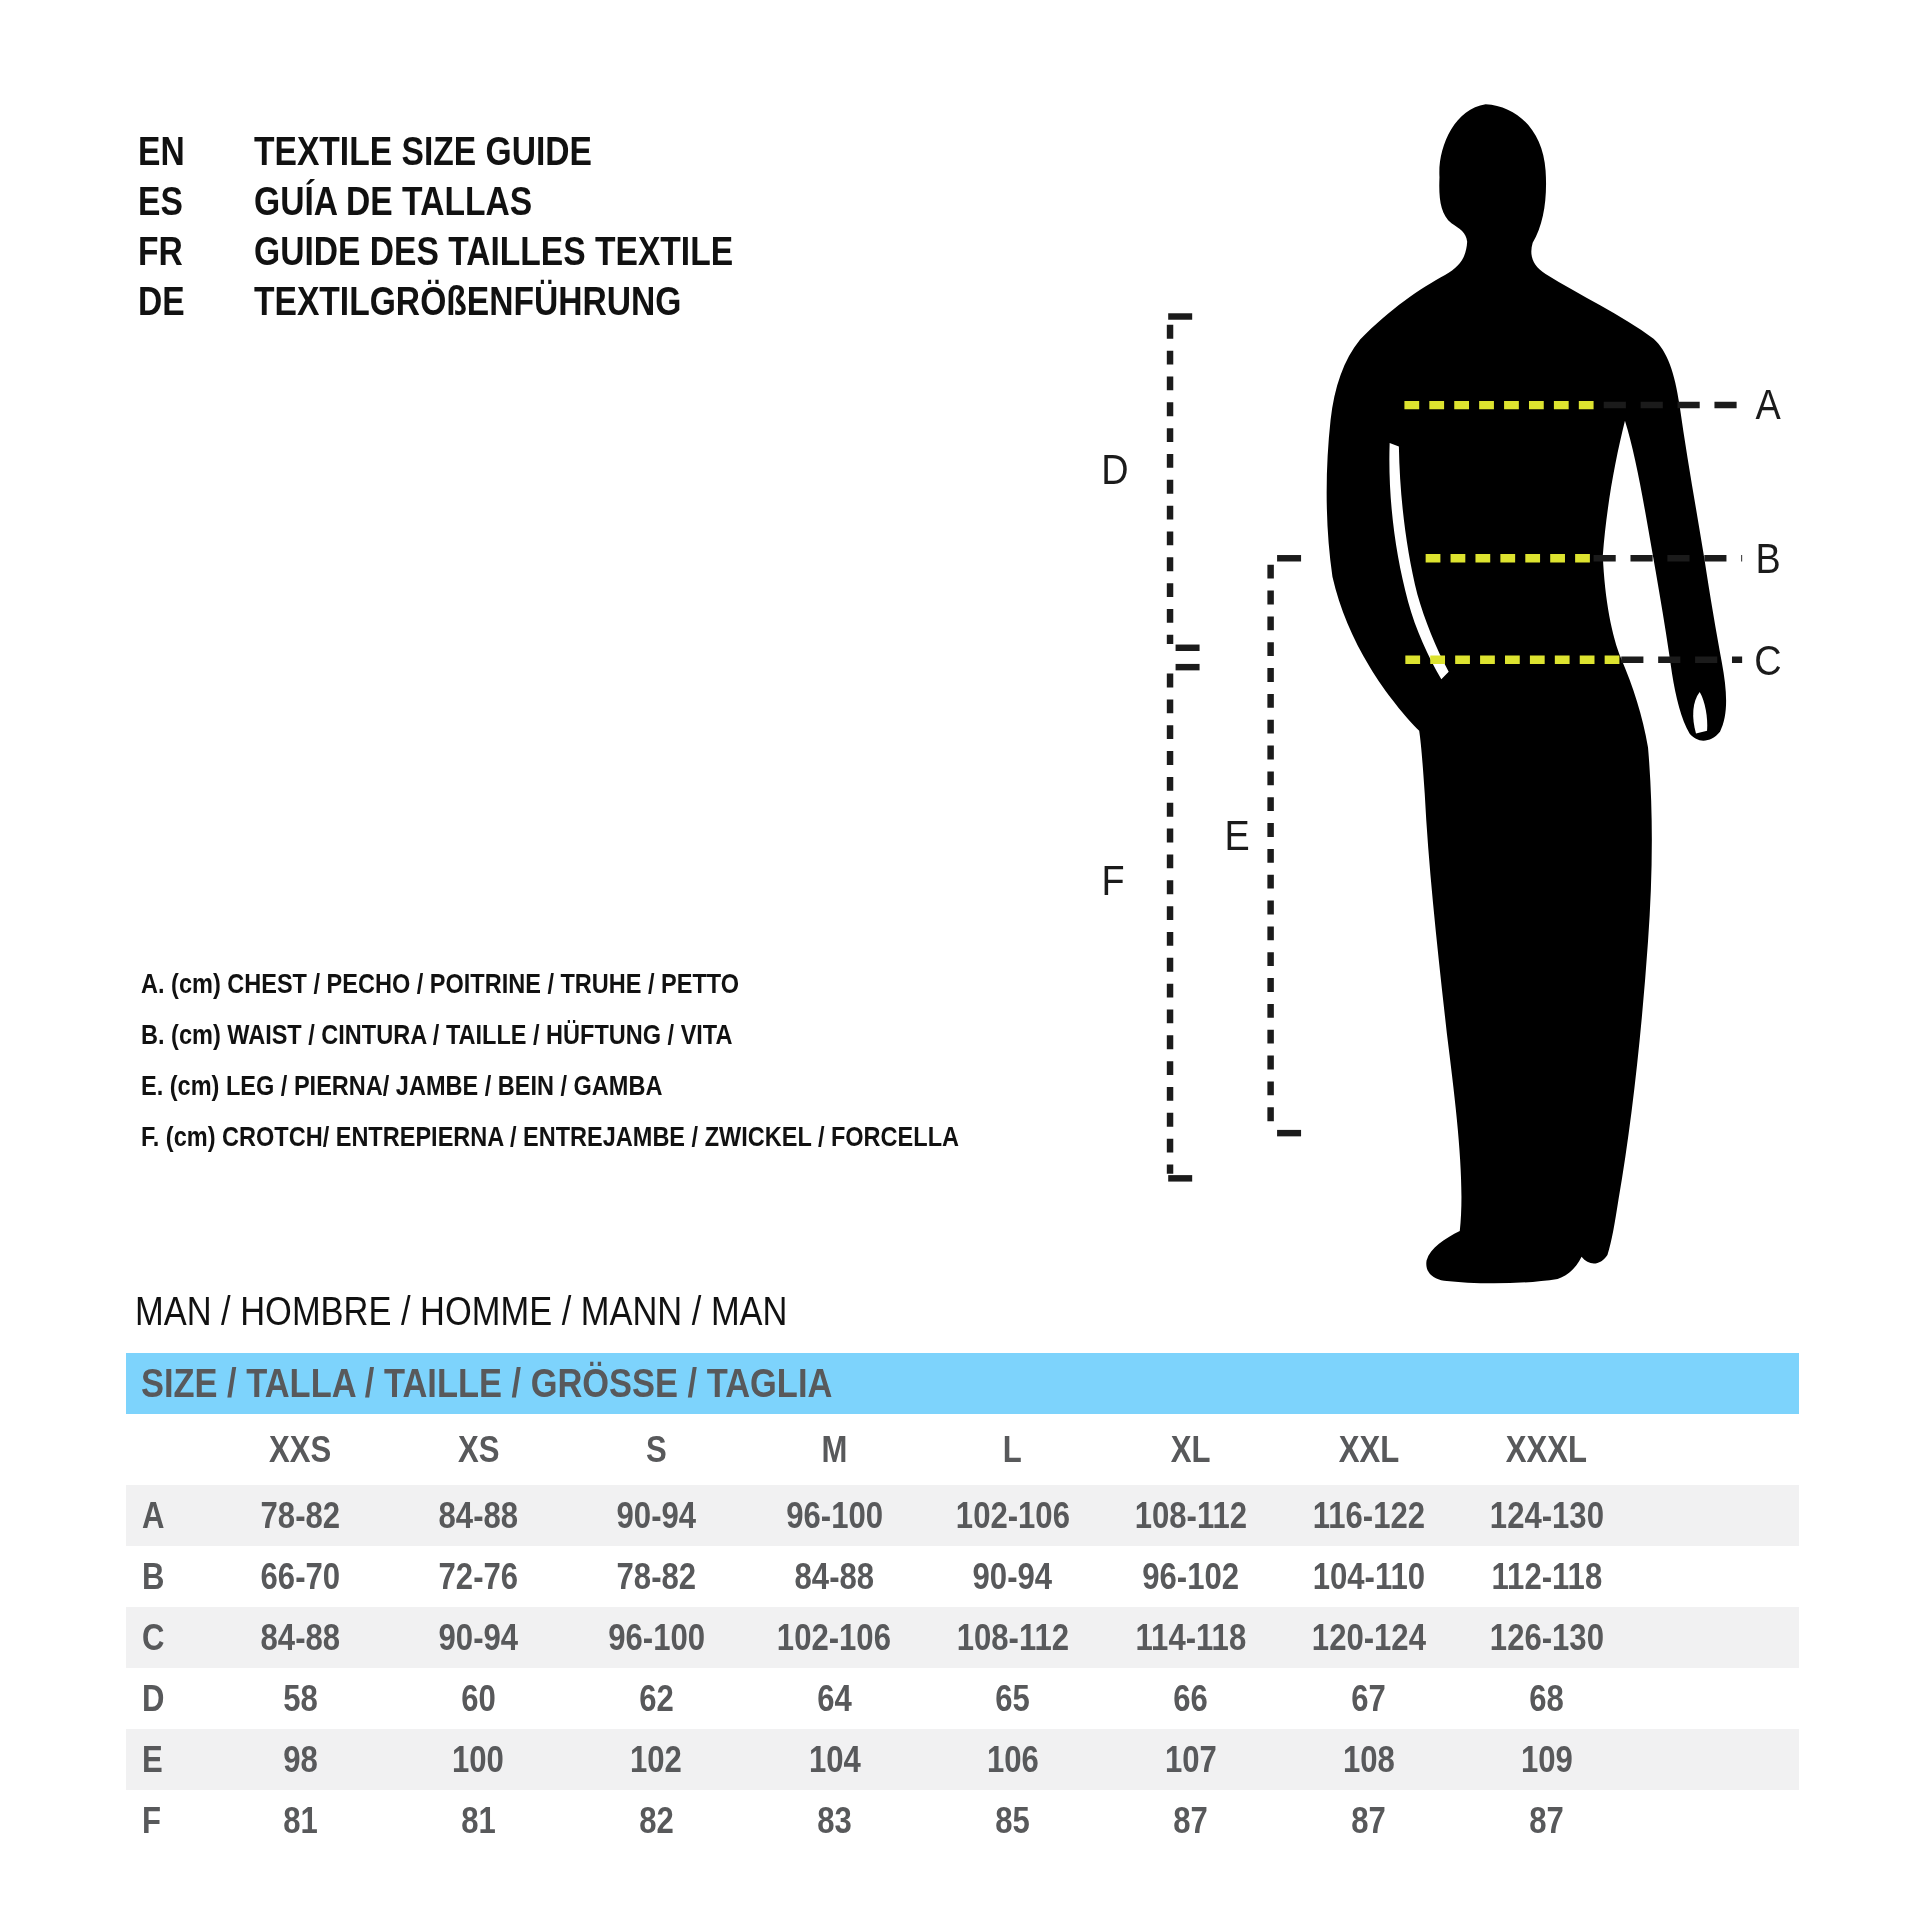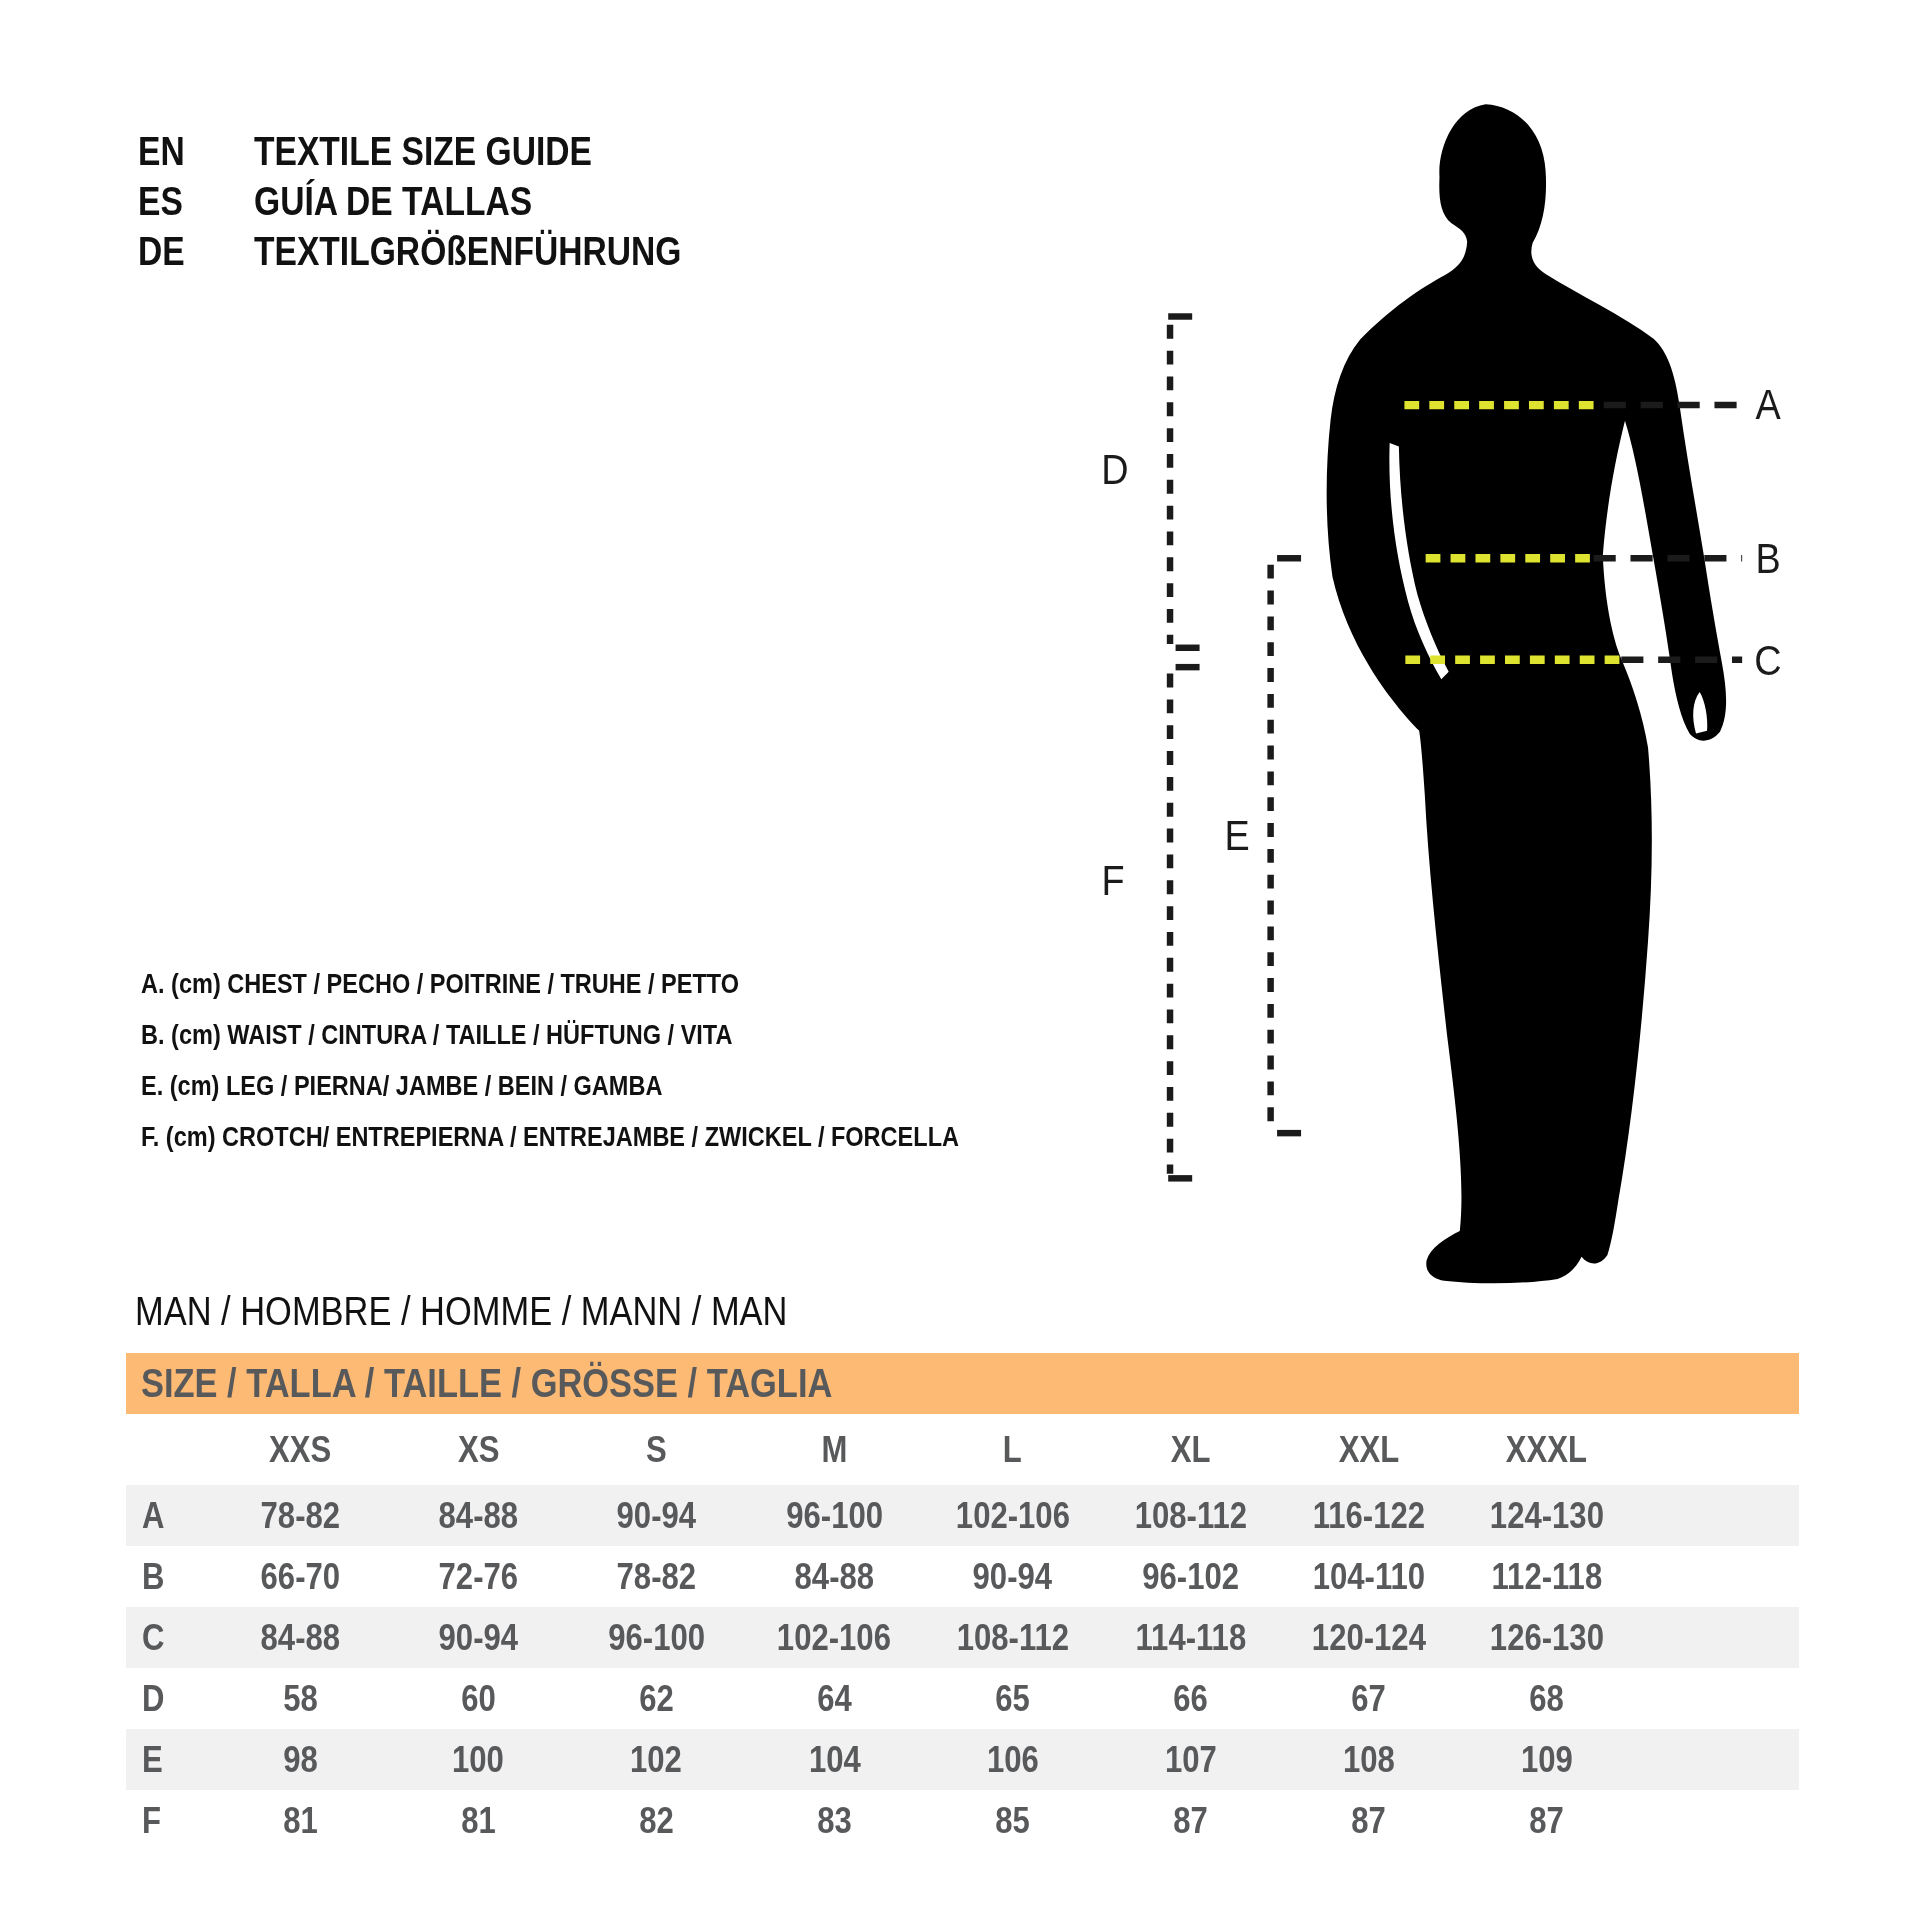--- a/index.html
+++ b/index.html
@@ -18,21 +18,21 @@
   .legend-block{left:141px;top:958px;}
   .legend-line{height:51px;display:flex;align-items:center;font-size:28px;font-weight:700;}
   .category-line{left:135px;top:1287px;height:48px;display:flex;align-items:center;font-size:41px;font-weight:400;}
 
   
   .marker{font-size:42px;font-weight:400;color:#1b1b1b;
           transform:translate(-50%,-50%) scaleX(0.9);white-space:nowrap;}
 
   
   .size-table{left:126px;top:1353px;width:1673px;}
-  .tbl-header{height:61px;background:#fdba74;color:#58595b;display:flex;align-items:center;
+  .tbl-header{height:61px;background:#7dd3fc;color:#58595b;display:flex;align-items:center;
               padding-left:14.8px;box-sizing:border-box;font-size:41px;font-weight:700;}
   table{border-collapse:collapse;width:1673px;table-layout:fixed;color:#58595b;}
   td{padding:0;height:61px;text-align:center;font-size:37px;font-weight:700;vertical-align:middle;}
   tr.colheads td{height:71px;color:#58595b;}
   td.rowlabel{text-align:left;padding-left:15.7px;}
   tr.stripe td{background:#f1f1f2;}
   col.c-label{width:85px;} col.c-data{width:178px;} col.c-fill{width:163px;}
 </style>
 </head>
 <body>
@@ -119,20 +119,24 @@
 <div class="abs lang-block">
   <div class="lang-row">
     <span class="lang-code"><span class="cond">EN</span></span>
     <span class="cond">TEXTILE SIZE GUIDE</span>
   </div>
   <div class="lang-row">
     <span class="lang-code"><span class="cond">ES</span></span>
     <span class="cond">GUÍA DE TALLAS</span>
   </div>
   <div class="lang-row">
+    <span class="lang-code"><span class="cond">FR</span></span>
+    <span class="cond">GUIDE DES TAILLES TEXTILE</span>
+  </div>
+  <div class="lang-row">
     <span class="lang-code"><span class="cond">DE</span></span>
     <span class="cond">TEXTILGRÖßENFÜHRUNG</span>
   </div>
 </div>
 
 <div class="abs legend-block">
   <div class="legend-line">
       <span class="cond">A. (cm) CHEST / PECHO / POITRINE / TRUHE / PETTO</span>
     </div>
   <div class="legend-line">

